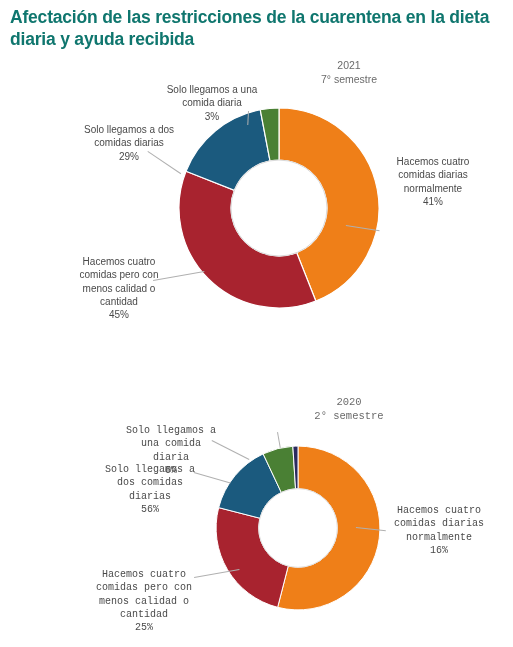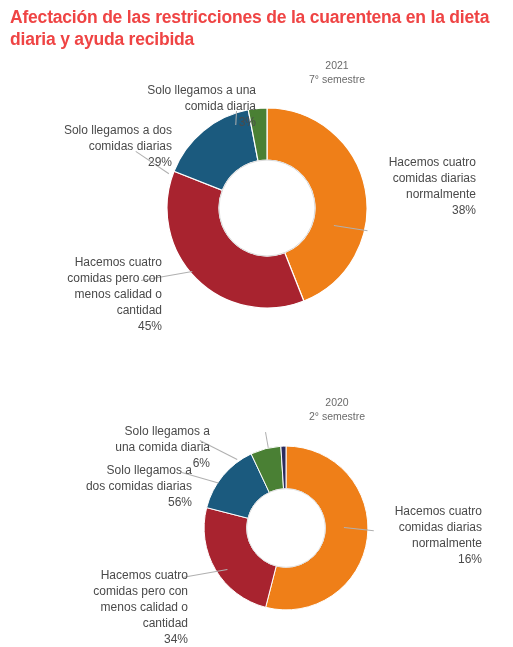--- a/index.html
+++ b/index.html
@@ -15,31 +15,31 @@
   }
 
   .page-title {
     position: absolute;
     left: 10px;
     top: 6px;
     width: 495px;
     font-size: 17.5px;
     font-weight: bold;
     line-height: 1.28;
-    color: #ef4444;
+    color: #0f766e;
     letter-spacing: -0.2px;
   }
 
   .chart-block {
     position: absolute;
-    left: 4px;
+    left: 16px;
     width: 408px;
   }
   #chart-block-2021 { top: 55px;  height: 335px; }
-  #chart-block-2020 { top: 392px; height: 255px; }
+  #chart-block-2020 { top: 392px; height: 255px; font-family: Liberation Mono, monospace; }
 
   .period-label {
     position: absolute;
     right: 30px;
     top: 4px;
     text-align: center;
     font-size: 10.5px;
     line-height: 1.32;
     color: #6b6b6b;
     width: 90px;
@@ -48,22 +48,22 @@
   .period-sem  { display: block; }
 
   .donut-wrap { position: absolute; }
   #donut-wrap-2021 { left: 158px; top: 48px;  width: 210px; height: 210px; }
   #donut-wrap-2020 { left: 196px; top: 50px;  width: 172px; height: 172px; }
 
   .donut-svg { display: block; width: 100%; height: 100%; overflow: visible; }
 
   .callout {
     position: absolute;
-    text-align: right;
-    font-size: 12px;
+    text-align: center;
+    font-size: 10px;
     line-height: 1.33;
     color: #4a4a4a;
   }
   .callout .pct { display: block; }
 
   .leader {
     position: absolute;
     background: #b0b0b0;
     height: 1px;
     transform-origin: 0 0;
@@ -108,21 +108,21 @@
     <span class="pct">29%</span>
   </div>
 
   <div class="callout" style="left:48px; top:200px; width:110px;">
     <span>Hacemos cuatro comidas pero con menos calidad o cantidad</span>
     <span class="pct">45%</span>
   </div>
 
   <div class="callout" style="left:362px; top:100px; width:110px;">
     <span>Hacemos cuatro comidas diarias normalmente</span>
-    <span class="pct">38%</span>
+    <span class="pct">41%</span>
   </div>
 </section>
 
 <section class="chart-block" id="chart-block-2020">
 
   <div class="period-label">
     <span class="period-year">2020</span>
     <span class="period-sem">2° semestre</span>
   </div>
 
@@ -151,20 +151,20 @@
     <span class="pct">6%</span>
   </div>
 
   <div class="callout" style="left:80px; top:71px; width:108px;">
     <span>Solo llegamos a dos comidas diarias</span>
     <span class="pct">56%</span>
   </div>
 
   <div class="callout" style="left:72px; top:176px; width:112px;">
     <span>Hacemos cuatro comidas pero con menos calidad o cantidad</span>
-    <span class="pct">34%</span>
+    <span class="pct">25%</span>
   </div>
 
   <div class="callout" style="left:368px; top:112px; width:110px;">
     <span>Hacemos cuatro comidas diarias normalmente</span>
     <span class="pct">16%</span>
   </div>
 </section>
 
 </body></html>

